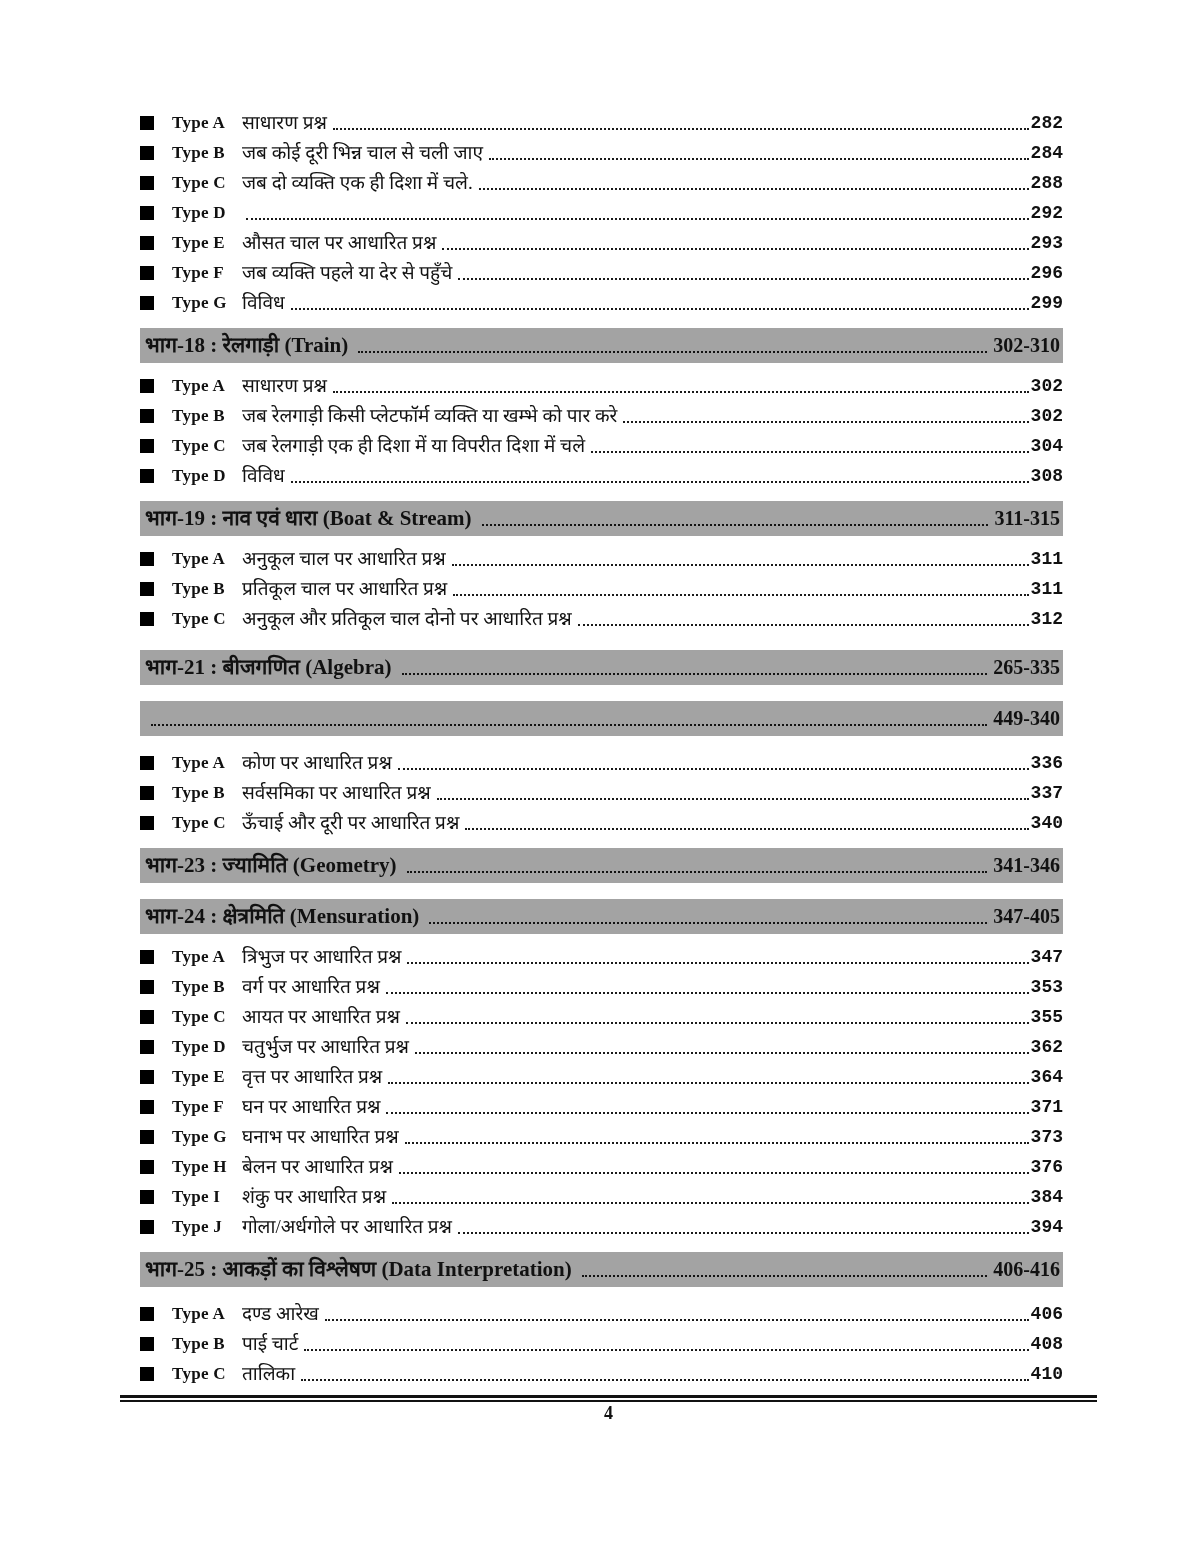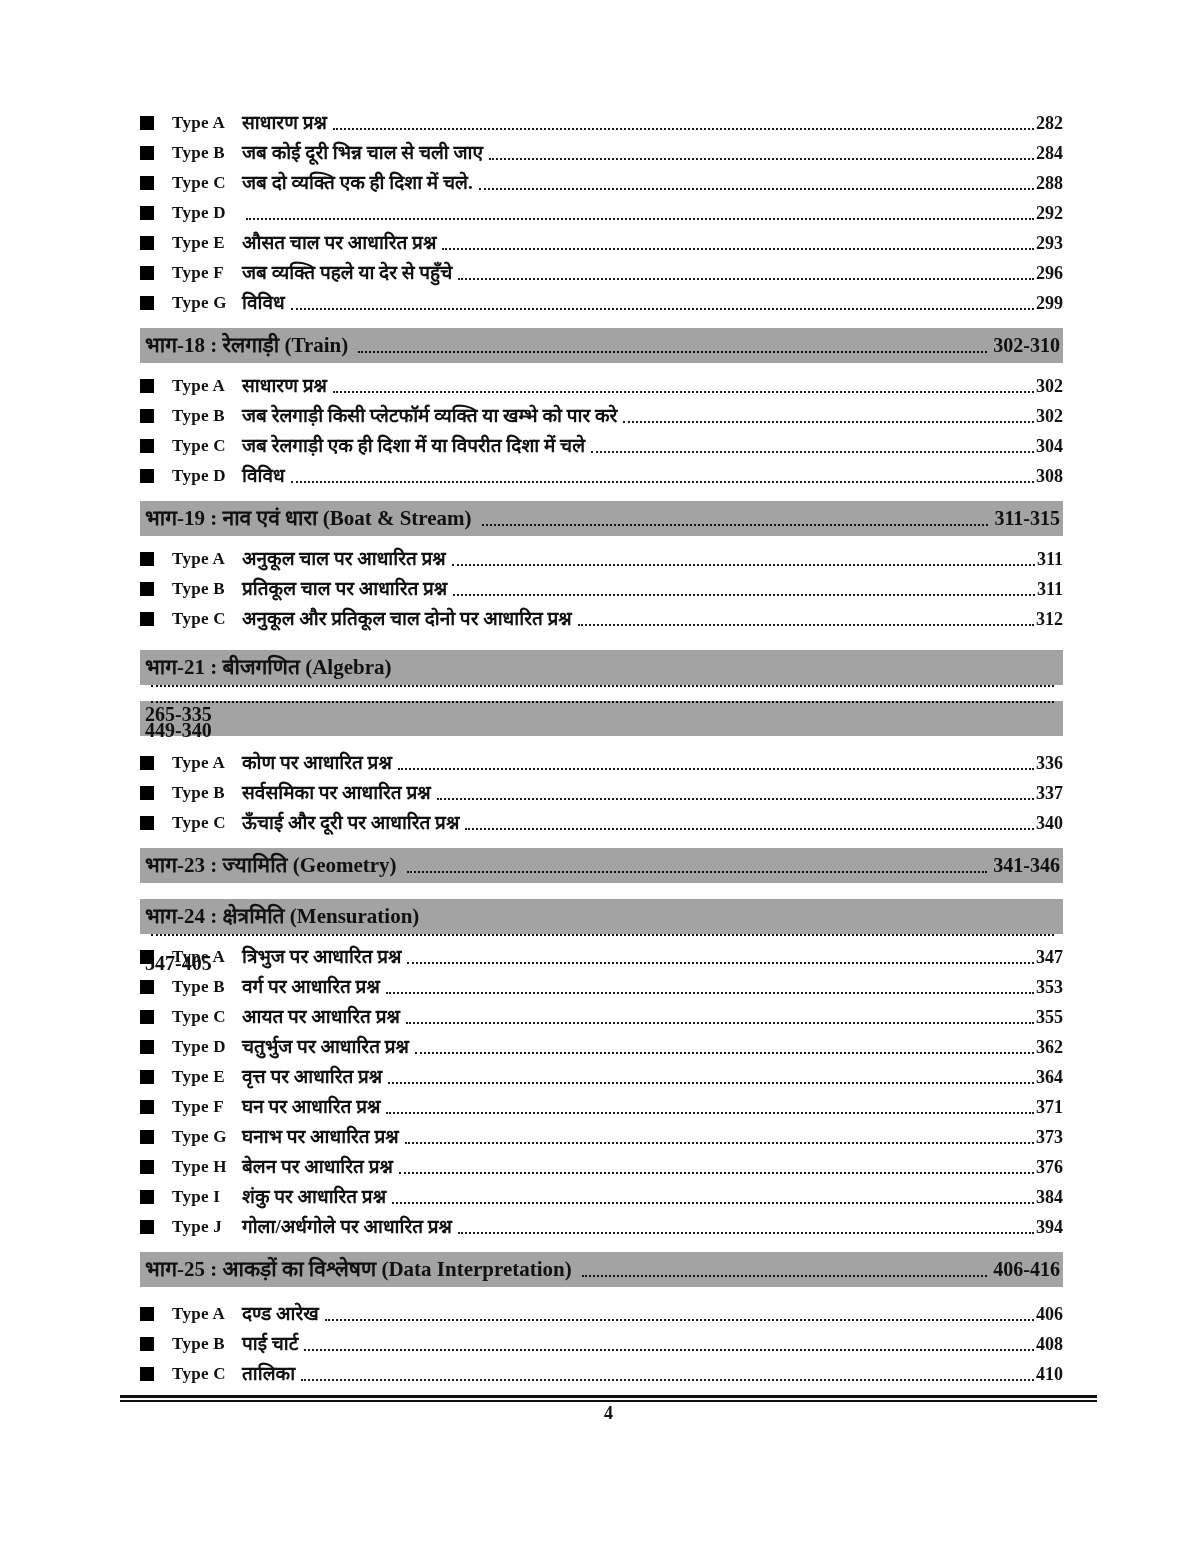--- a/index.html
+++ b/index.html
@@ -35,47 +35,48 @@
   }
   .type {
     font-weight: 700;
     font-size: 17px;
     width: 70px;
     flex: 0 0 auto;
     letter-spacing: 0.3px;
   }
   .title {
     font-size: 19px;
-    font-weight: 700;
+    font-weight: 400;
     flex: 0 0 auto;
     padding-right: 2px;
   }
   .dots {
     flex: 1 1 auto;
     border-bottom: 2px dotted #1a1a1a;
     margin: 0 2px 8px 4px;
     min-width: 12px;
   }
   .pg {
     font-weight: 700;
     font-size: 18px;
     flex: 0 0 auto;
+    font-family: Liberation Mono, monospace;
   }
   
   .hdr {
     display: flex;
     align-items: stretch;
     height: 35px;
     line-height: 35px;
     background: #a3a3a3;
     margin: 10px 0 8px 0;
     padding: 0 3px 0 5px;
     white-space: nowrap;
   }
-  .hdr.gap { margin-top: 16px; flex-direction: column; }
+  .hdr.gap { margin-top: 16px; }
   .hdr.below-items { margin-bottom: 12px; }
   .hdr-label {
     font-weight: 700;
     font-size: 21px;
     flex: 0 0 auto;
     padding-right: 4px;
   }
   .hdr .dots {
     border-bottom: 2.5px dotted #111;
     margin: 0 6px 10px 6px;

